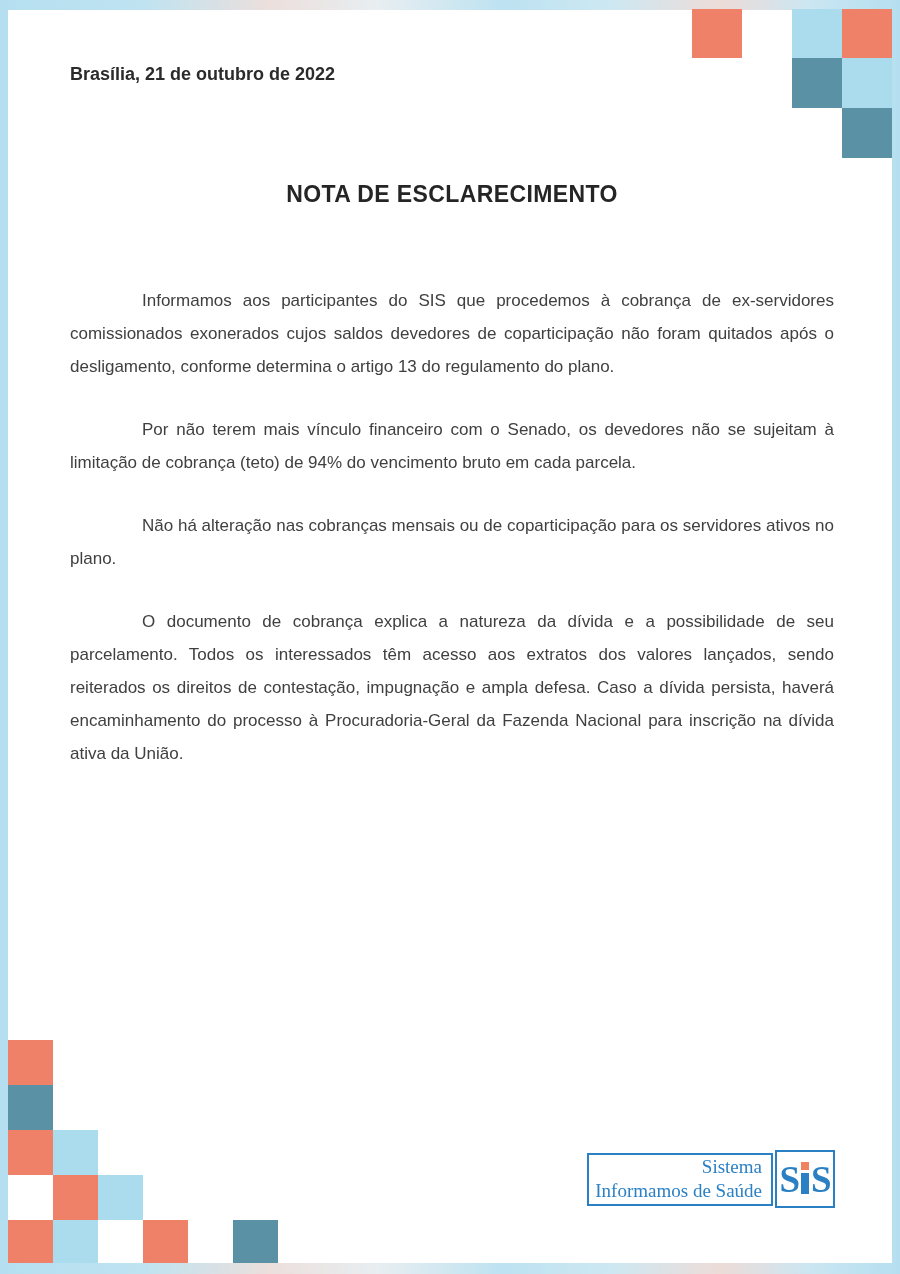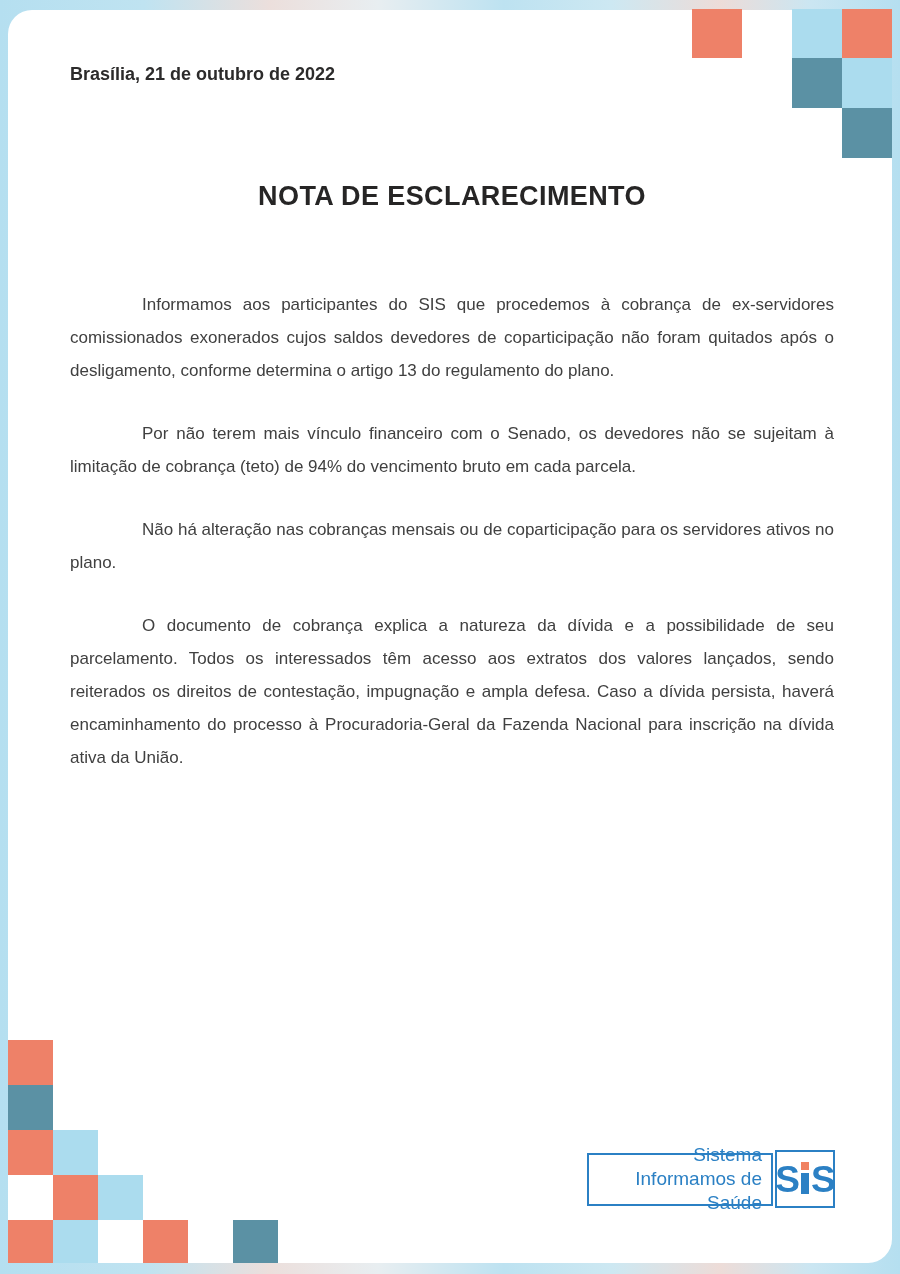--- a/index.html
+++ b/index.html
@@ -13,37 +13,36 @@
     
     background: linear-gradient(90deg,
       #b5dff0 0%, #bfe3f1 16%, #ecdfdc 30%, #e8eef1 42%,
       #bde2f1 56%, #cde8f2 68%, #eddcd8 80%, #cbe6f2 90%, #b5dff0 100%);
   }
   .page {
     position: absolute;
     left: 8px; top: 10px;
     width: 884px; height: 1253px;
     background: #ffffff;
-    border-radius: 24px;
   }
   .content {
     position: relative;
     padding: 0 58px 0 62px;
     color: #2b2a2a;
   }
   .date-line {
     margin-top: 54px;
     font-size: 18px;
     font-weight: 700;
     color: #2c2b2b;
   }
   .doc-title {
     margin-top: 96px;
     text-align: center;
-    font-size: 27px;
+    font-size: 23px;
     font-weight: 700;
     letter-spacing: 0.4px;
     color: #262525;
   }
   .paragraphs { margin-top: 76px; }
   .paragraphs p {
     font-size: 17px;
     line-height: 33px;
     text-align: justify;
     text-indent: 72px;
@@ -55,20 +54,21 @@
     left: 0; top: 0; width: 900px; height: 1274px;
     pointer-events: none;
   }
   .decor-square { position: absolute; }
   
   .logo {
     position: absolute;
     left: 587px; top: 1150px;
     display: flex;
     align-items: center;
+    font-family: Liberation Serif, serif;
   }
   .logo-name-box {
     width: 186px;
     height: 53px;
     border: 2px solid #2b80c4;
     background: #fff;
     display: flex;
     flex-direction: column;
     justify-content: center;
     text-align: right;

